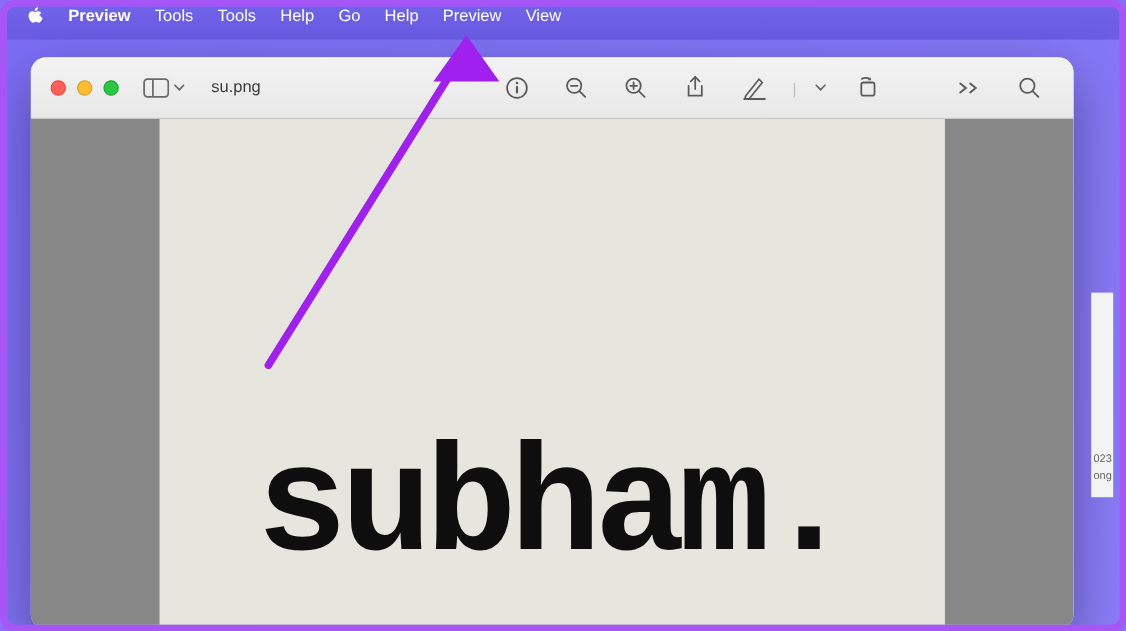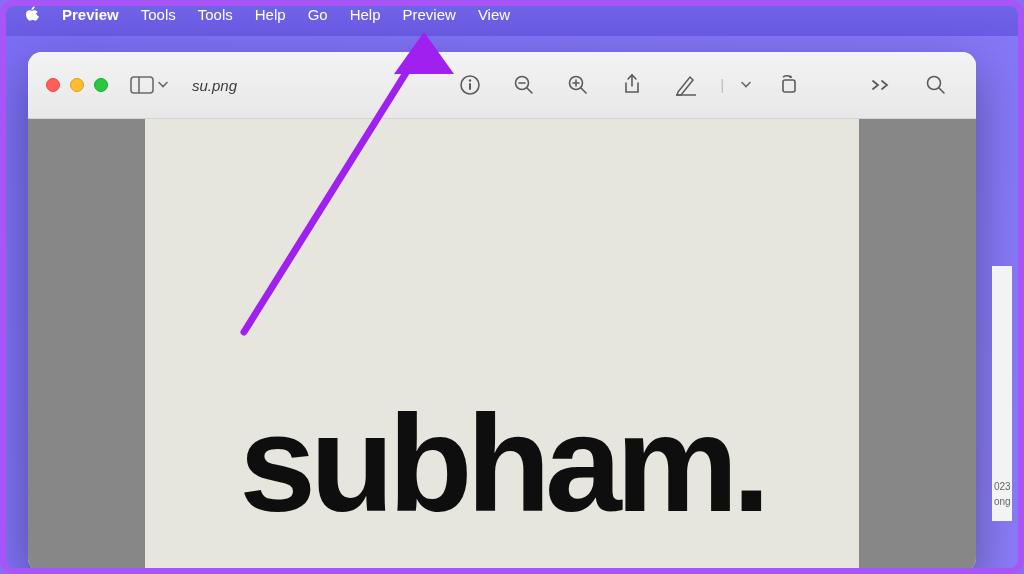--- a/index.html
+++ b/index.html
@@ -8,45 +8,45 @@
   
   .desktop { position: absolute; top: 6px; left: 6px; right: 6px; bottom: 6px; background: linear-gradient(135deg, #7b6ef5 0%, #8a7cf7 100%); border-radius: 8px; overflow: hidden; }
   
   .menubar { height: 30px; background: linear-gradient(180deg, #6f63e8 0%, #6a5ce4 100%); display: flex; padding: 0 18px; gap: 22px; color: #fff; font-size: 15px; }
   .menubar .apple { font-size: 18px; }
   .menubar .app-name { font-weight: 700; }
   .menubar .menu-item { cursor: default; }
   
   .preview-window { position: absolute; top: 46px; left: 22px; width: 948px; height: 520px; background: #ececec; border-radius: 14px; box-shadow: 0 18px 50px rgba(0,0,0,.35); overflow: hidden; display: flex; flex-direction: column; }
   
-  .titlebar { height: 67px; background: linear-gradient(180deg, #f3f3f3 0%, #e8e8e8 100%); border-bottom: 1px solid #d2d2d2; display: flex; align-items: center; padding: 0 18px; gap: 10px; font-style: italic; }
+  .titlebar { height: 56px; background: linear-gradient(180deg, #f3f3f3 0%, #e8e8e8 100%); border-bottom: 1px solid #d2d2d2; display: flex; align-items: center; padding: 0 18px; gap: 10px; }
   .traffic { display: flex; gap: 10px; margin-right: 12px; }
   .traffic span { width: 14px; height: 14px; border-radius: 50%; display: inline-block; }
   .t-close { background: #ff5f57; border: 1px solid #e44741; }
   .t-min { background: #febc2e; border: 1px solid #d89e22; }
   .t-max { background: #28c840; border: 1px solid #1fa232; }
   
   .sidebar-toggle { display: flex; align-items: center; gap: 4px; color: #666; margin-right: 14px; }
   .sidebar-toggle svg { display: block; }
   
   .filename { font-size: 15px; color: #3b3b3b; font-weight: 500; }
   
   .spacer { flex: 1; }
   
   .tool-btn { width: 44px; height: 52px; display: flex; align-items: center; justify-content: center; color: #5b5b5b; }
   .tool-btn svg { display: block; }
   .tool-sep { color: #bcbcbc; font-size: 14px; padding: 0 2px; }
   
   .content { flex: 1; background: #878787; display: flex; justify-content: center; overflow: hidden; }
   .canvas { width: 714px; background: #e7e6de; margin: 0; display: flex; align-items: flex-end; justify-content: center; padding-bottom: 40px; }
-  .image-text { font-family: Liberation Sans, sans-serif; font-weight: 900; font-size: 138px; letter-spacing: -6px; color: #0e0e0e; line-height: 1; }
+  .image-text { font-family: Liberation Mono, monospace; font-weight: 900; font-size: 138px; letter-spacing: -6px; color: #0e0e0e; line-height: 1; }
   
   .arrow-annot { position: absolute; top: 26px; left: 188px; width: 260px; height: 320px; pointer-events: none; z-index: 50; }
   
-  .side-panel { position: absolute; right: 6px; top: 260px; width: 20px; height: 255px; background: #f3f3f3; border-top-right-radius: 0; display: flex; flex-direction: column; justify-content: flex-end; padding-bottom: 12px; font-size: 10px; color: #666; }
+  .side-panel { position: absolute; right: 6px; top: 260px; width: 20px; height: 186px; background: #f3f3f3; border-top-right-radius: 0; display: flex; flex-direction: column; justify-content: flex-end; padding-bottom: 12px; font-size: 10px; color: #666; }
   .side-panel div { writing-mode: horizontal-tb; text-align: left; padding: 2px 0 2px 2px; }
 </style>
 </head>
 <body>
 
 <div class="desktop">
 
   <div class="menubar">
     <span class="apple">
       <svg width="16" height="18" viewBox="0 0 16 18" fill="#fff">

